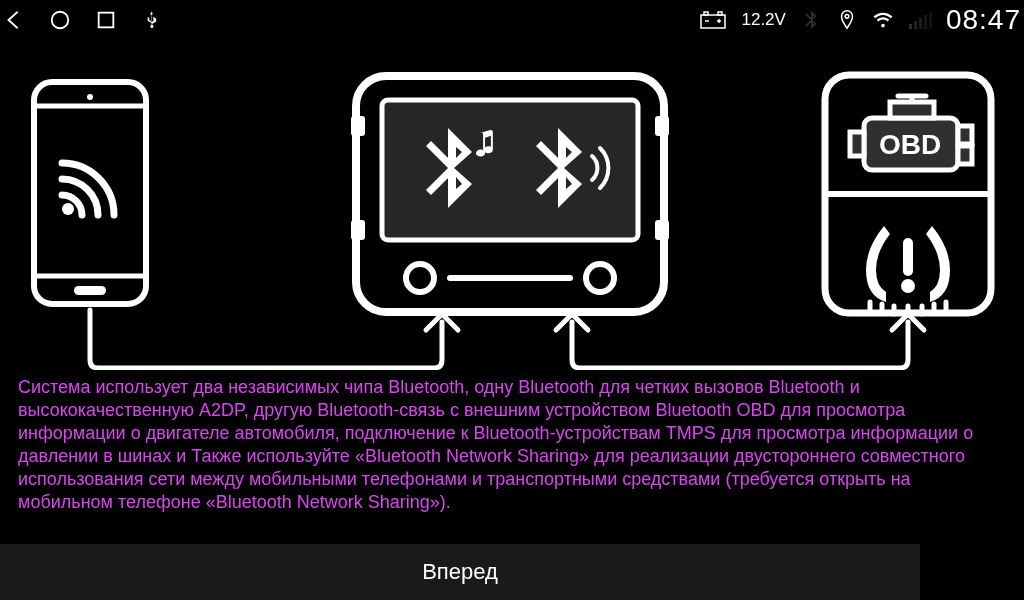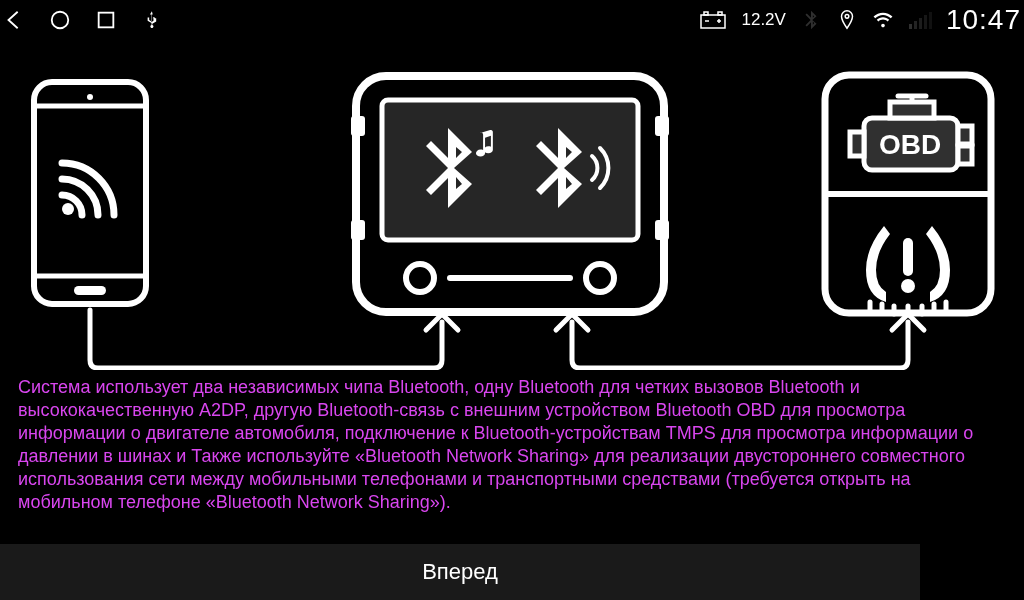--- a/index.html
+++ b/index.html
@@ -92,21 +92,21 @@
     </span>
     <span class="status-icon cell-disabled" style="width:24px">
       <svg viewBox="0 0 24 20">
           <rect x="1" y="14" width="3" height="5" fill="#888"></rect>
           <rect x="6" y="11" width="3" height="8" fill="#666"></rect>
           <rect x="11" y="8" width="3" height="11" fill="#555"></rect>
           <rect x="16" y="5" width="3" height="14" fill="#444"></rect>
           <rect x="21" y="2" width="3" height="17" fill="#333"></rect>
         </svg>
     </span>
-    <span class="clock">10:47</span>
+    <span class="clock">08:47</span>
   </div>
 </div>
 
 <div class="diagram-area">
 
   <svg class="connector" viewBox="0 0 1024 330">
     <path d="M 90 270 L 90 320 Q 90 328 98 328 L 434 328 Q 442 328 442 320 L 442 282" fill="none" stroke="#fff" stroke-width="5" stroke-linecap="round"></path>
     <path d="M 572 282 L 572 320 Q 572 328 580 328 L 900 328 Q 908 328 908 320 L 908 282" fill="none" stroke="#fff" stroke-width="5" stroke-linecap="round"></path>
 
     <path d="M 426 290 L 442 274 L 458 290" fill="none" stroke="#fff" stroke-width="5" stroke-linecap="round" stroke-linejoin="round"></path>

